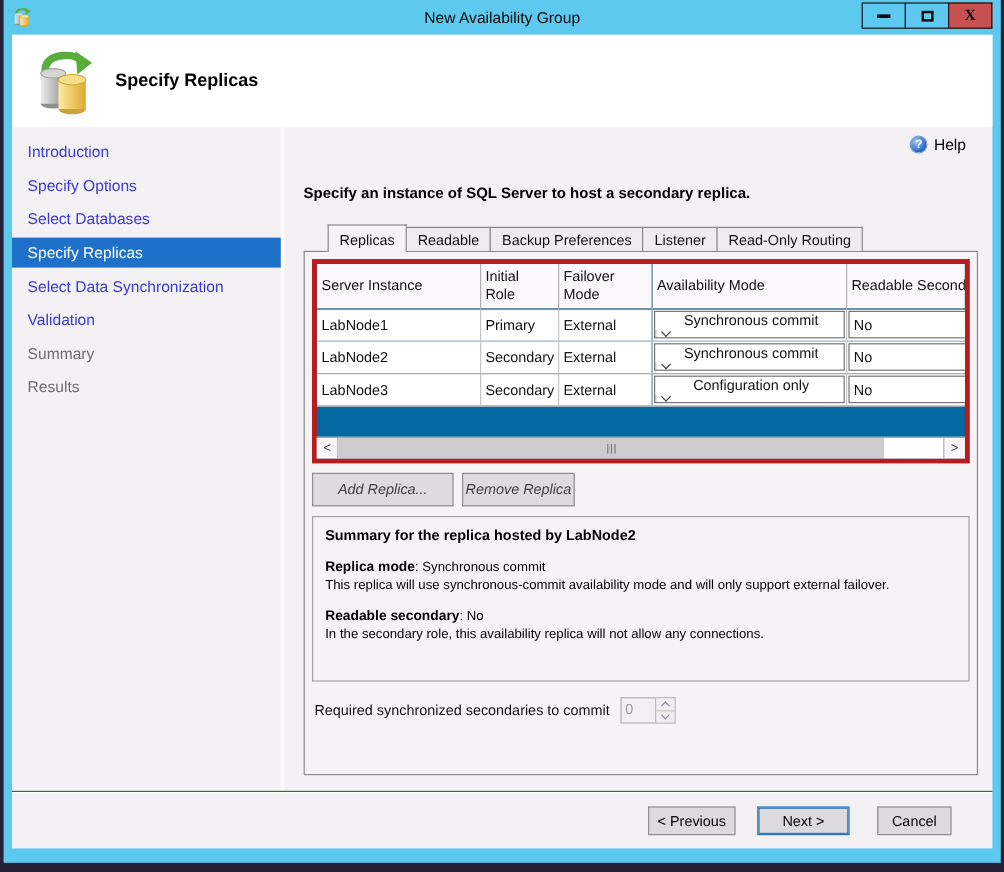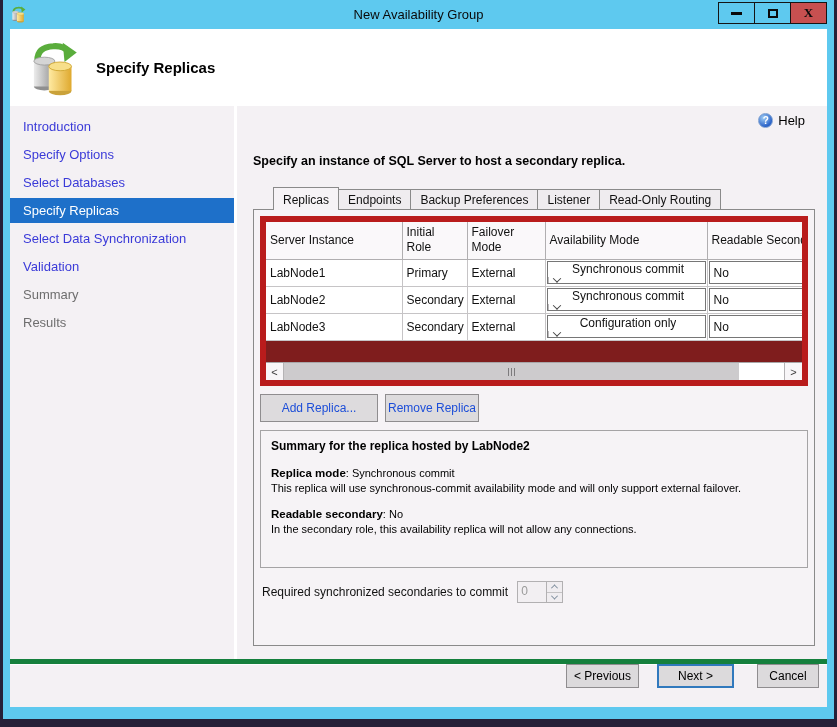--- a/index.html
+++ b/index.html
@@ -74,21 +74,21 @@
     padding: 3px 9px 3px 9px; font-size: 12px; margin-right: -1px; cursor: pointer;
     height: 20px; white-space: nowrap;
   }
   .tab.active { background: #f6f3f6; height: 23px; padding-top: 5px; position: relative; z-index: 3; margin-bottom: -1px; }
   .tab-panel {
     border: 1px solid #8a8a8a; background: #f6f3f6; height: 437px;
     padding: 6px 6px 0 6px; position: relative; z-index: 1; margin-right: 2px;
   }
   .avail-label { margin: 3px 0 5px 2px; font-size: 12px; }
   
-  .grid { border: 6px solid #b91c1c; background: #7f1d1d; height: 170px; display: flex; flex-direction: column; }
+  .grid { border: 4px solid #b91c1c; background: #0369a1; height: 170px; display: flex; flex-direction: column; }
   .grid-scroll { flex: 1; overflow: hidden; }
   table.replica-table { border-collapse: collapse; table-layout: fixed; width: 645px; }
   .replica-table th {
     height: 37px; font-weight: normal; text-align: left; vertical-align: middle;
     padding: 2px 4px; background: #faf8fa; font-size: 12px;
     border-right: 1px solid #b0aeb0; border-bottom: 1px solid #b0aeb0;
     overflow: hidden; white-space: normal; line-height: 1.25;
   }
   .replica-table td {
     height: 27px; padding: 0 0 0 4px; background: #fff; font-size: 12px;
@@ -119,23 +119,24 @@
   }
   .sb-btn.right { border-right: none; border-left: 1px solid #b5b3b5; }
   .sb-thumb {
     width: 455px; background: #cdcbcd; display: flex; align-items: center; justify-content: center; gap: 2px; cursor: grab; flex: none;
   }
   .grip { width: 1px; height: 8px; background: #7d7b7d; }
   .sb-track { flex: 1; background: #ffffff; }
   
   .btn-row { display: flex; margin-top: 8px; gap: 7px; }
   .btn {
-    background: #dddbdd; border: 1px solid #8f8d8f; color: #1d4ed8; font-size: 12px;
+    background: #dddbdd; border: 1px solid #8f8d8f; color: #404040; font-size: 12px;
     display: flex; align-items: center; justify-content: center; cursor: pointer;
     font-family: inherit;
+    font-style: italic;
   }
   .btn-add { width: 118px; height: 28px; }
   .btn-remove { width: 94px; height: 28px; }
   
   .summary-box {
     margin-top: 8px; border: 1px solid #a5a3a5; height: 138px; padding: 8px 10px;
     font-size: 11px; color: #000; background: #f6f3f6;
   }
   .summary-title { font-weight: bold; font-size: 12px; margin-bottom: 13px; }
   .sline { margin-top: 0; line-height: 1.3; }
@@ -148,22 +149,22 @@
     width: 46px; height: 22px; border: 1px solid #b2b0b2; background: #f2eff2; display: flex;
   }
   .spin-value { flex: 1; color: #9a9a9a; padding: 2px 0 0 3px; font-size: 12px; }
   .spin-btns { width: 16px; display: flex; flex-direction: column; border-left: 1px solid #b2b0b2; }
   .spin-btn { flex: 1; background: #f0edf0; display: flex; align-items: center; justify-content: center; }
   .spin-btn.up { border-bottom: 1px solid #c4c2c4; }
   .tri-up { width: 5px; height: 5px; border-left: 1px solid #7b8b9b; border-top: 1px solid #7b8b9b; transform: rotate(45deg) translate(1px,1px); }
   .tri-down { width: 5px; height: 5px; border-right: 1px solid #7b8b9b; border-bottom: 1px solid #7b8b9b; transform: rotate(45deg) translate(-1px,-1px); }
   
   .footer {
-    height: 48px; flex: none; border-top: 5px solid #15803d; box-shadow: inset 0 1px 0 #fdfdfd;
-    display: flex; align-items: flex-start; justify-content: flex-end; padding-right: 8px; gap: 18px;
+    height: 48px; flex: none; border-top: 1px solid #15803d; box-shadow: inset 0 1px 0 #fdfdfd;
+    display: flex; align-items: center; justify-content: flex-end; padding-right: 34px; gap: 18px;
   }
   .fbtn { height: 24px; background: #dcdadc; border: 1px solid #8f8d8f; font-size: 12px; }
   .fbtn.prev { width: 73px; }
   .fbtn.next { width: 77px; border: 1px solid #3079bd; outline: 1px solid #3079bd; outline-offset: -2px; }
   .fbtn.cancel { width: 62px; margin-left: 5px; }
 </style>
 </head>
 <body>
 
 <div class="window">
@@ -245,21 +246,21 @@
       <div class="main">
         <div class="help-row">
           <span class="help-icon">?</span>
           <a class="help-link">Help</a>
         </div>
 
         <div class="instruction">Specify an instance of SQL Server to host a secondary replica.</div>
 
         <div class="tabs">
           <div class="tab active">Replicas</div>
-          <div class="tab">Endpoints</div>
+          <div class="tab">Readable</div>
           <div class="tab">Backup Preferences</div>
           <div class="tab">Listener</div>
           <div class="tab">Read-Only Routing</div>
         </div>
 
         <div class="tab-panel">
 
           <div class="grid">
             <div class="grid-scroll">
               <table class="replica-table">

